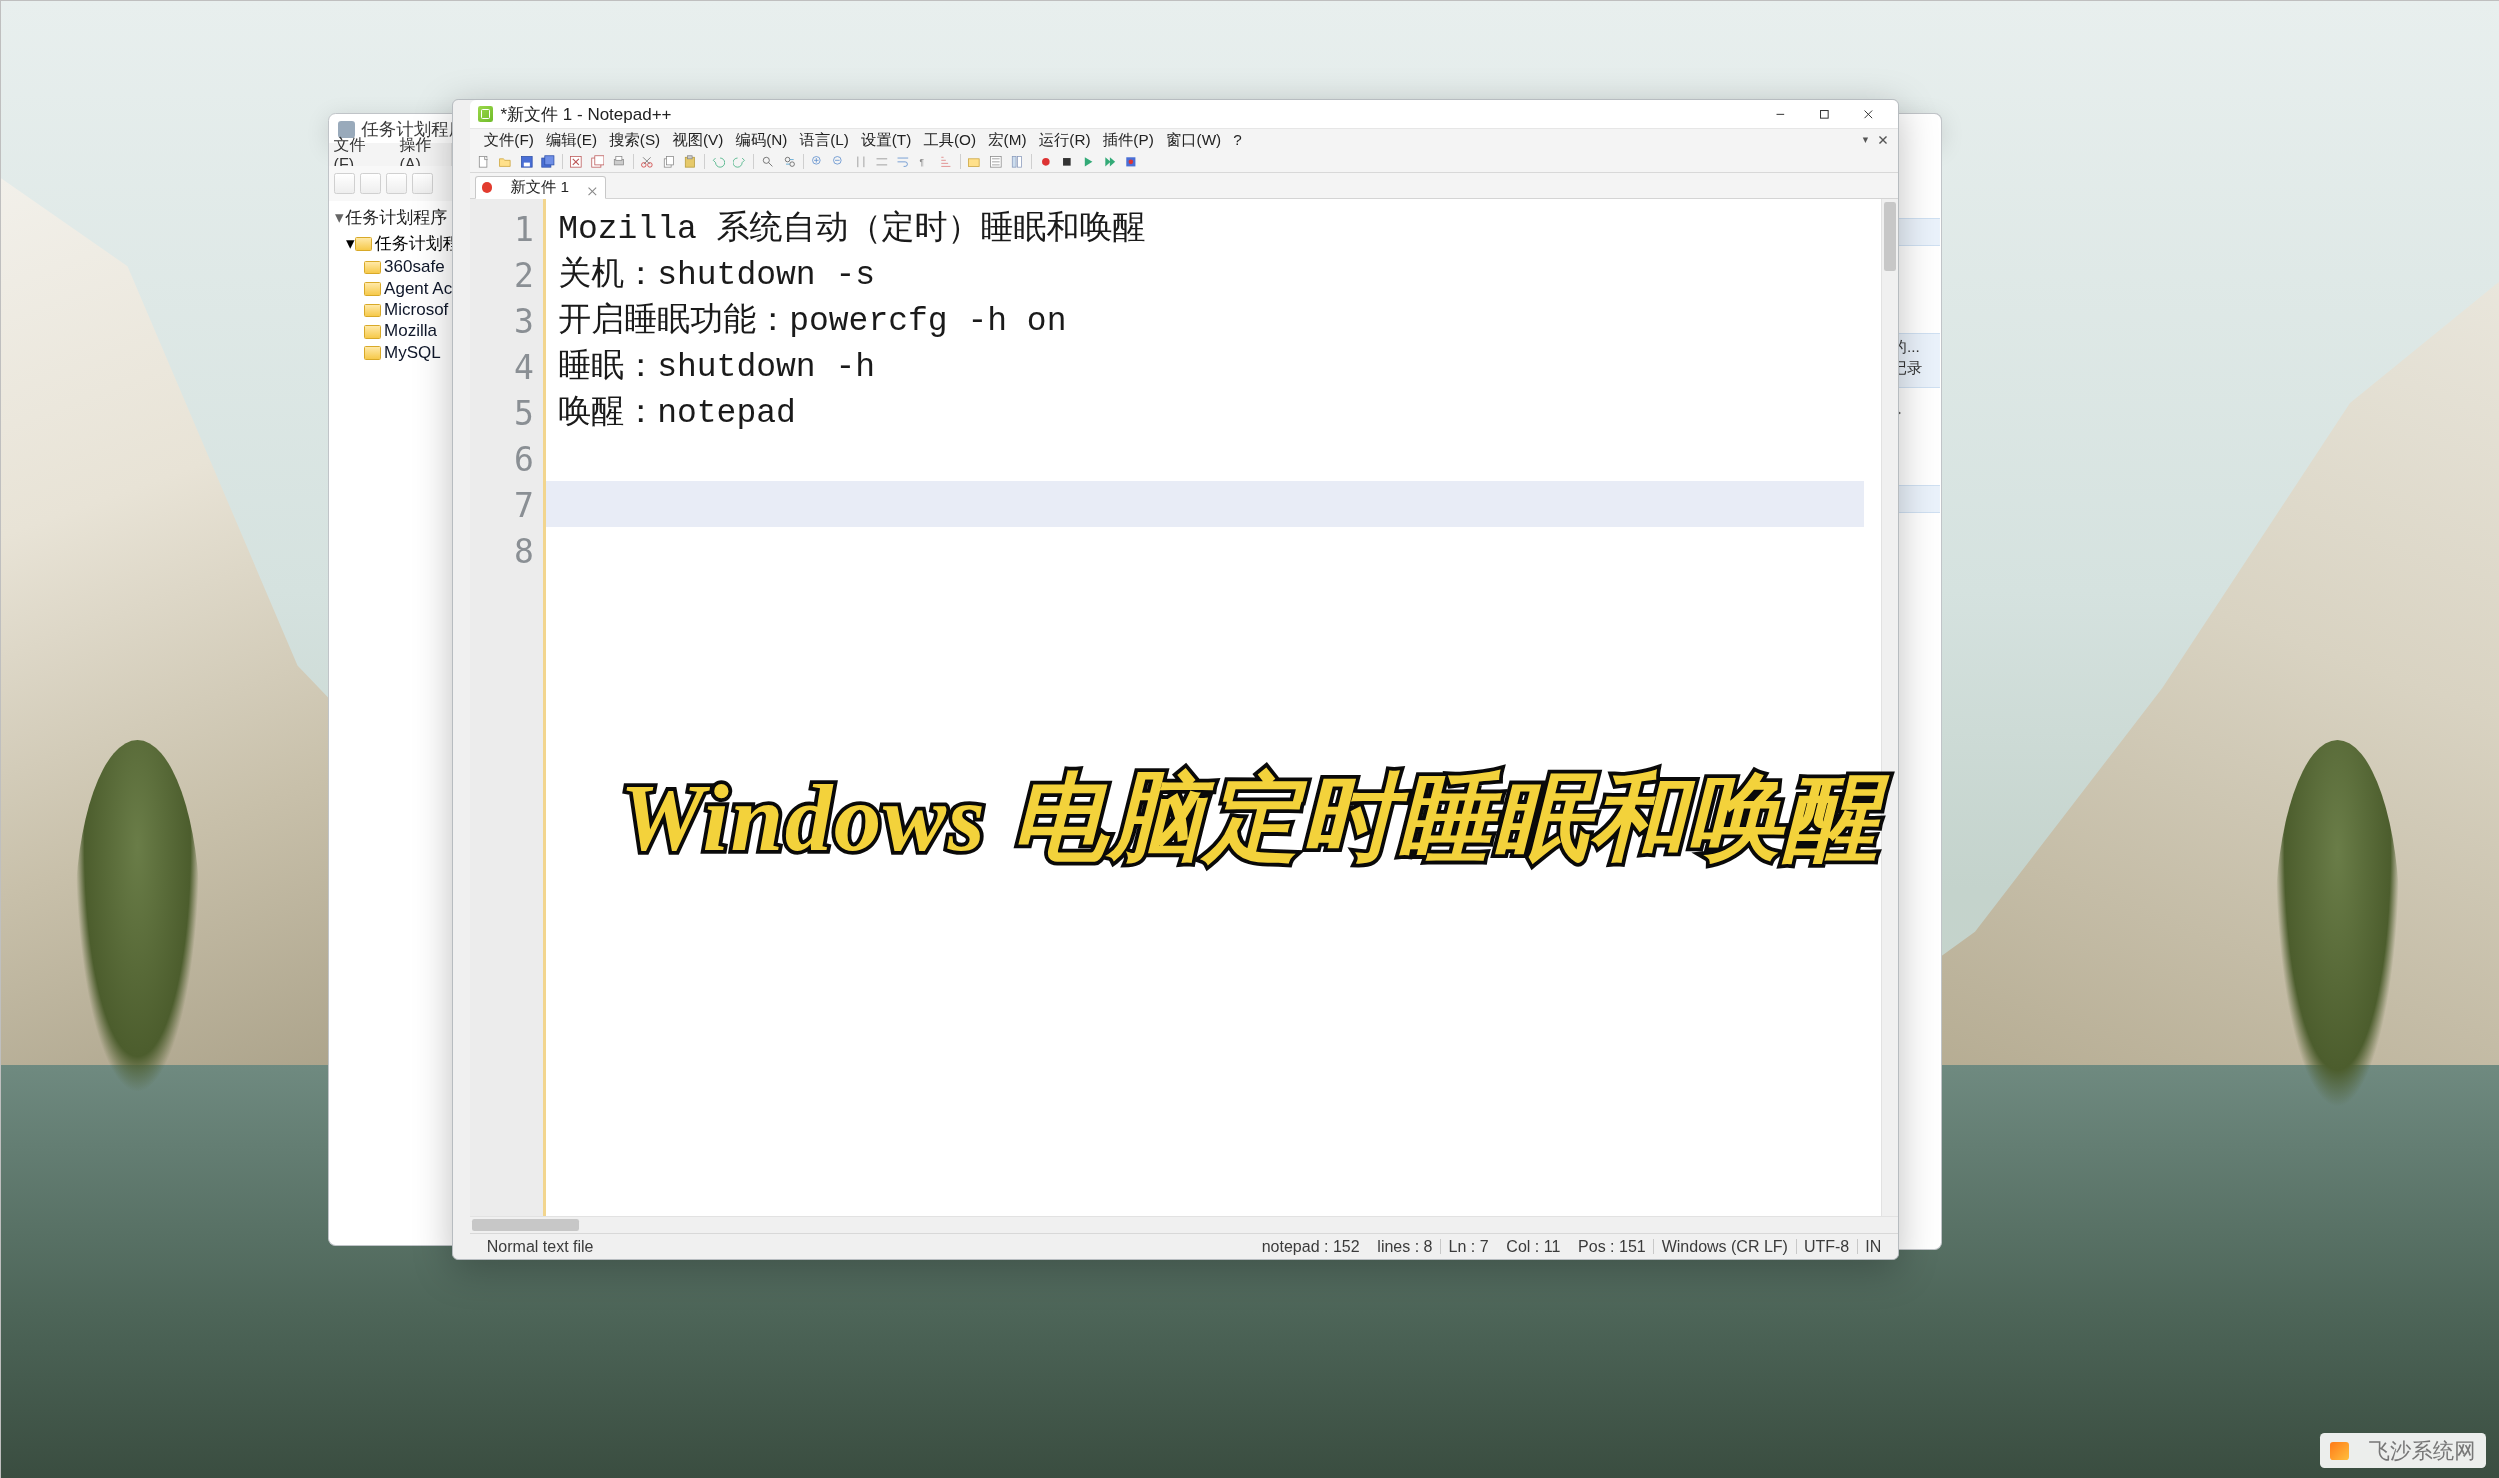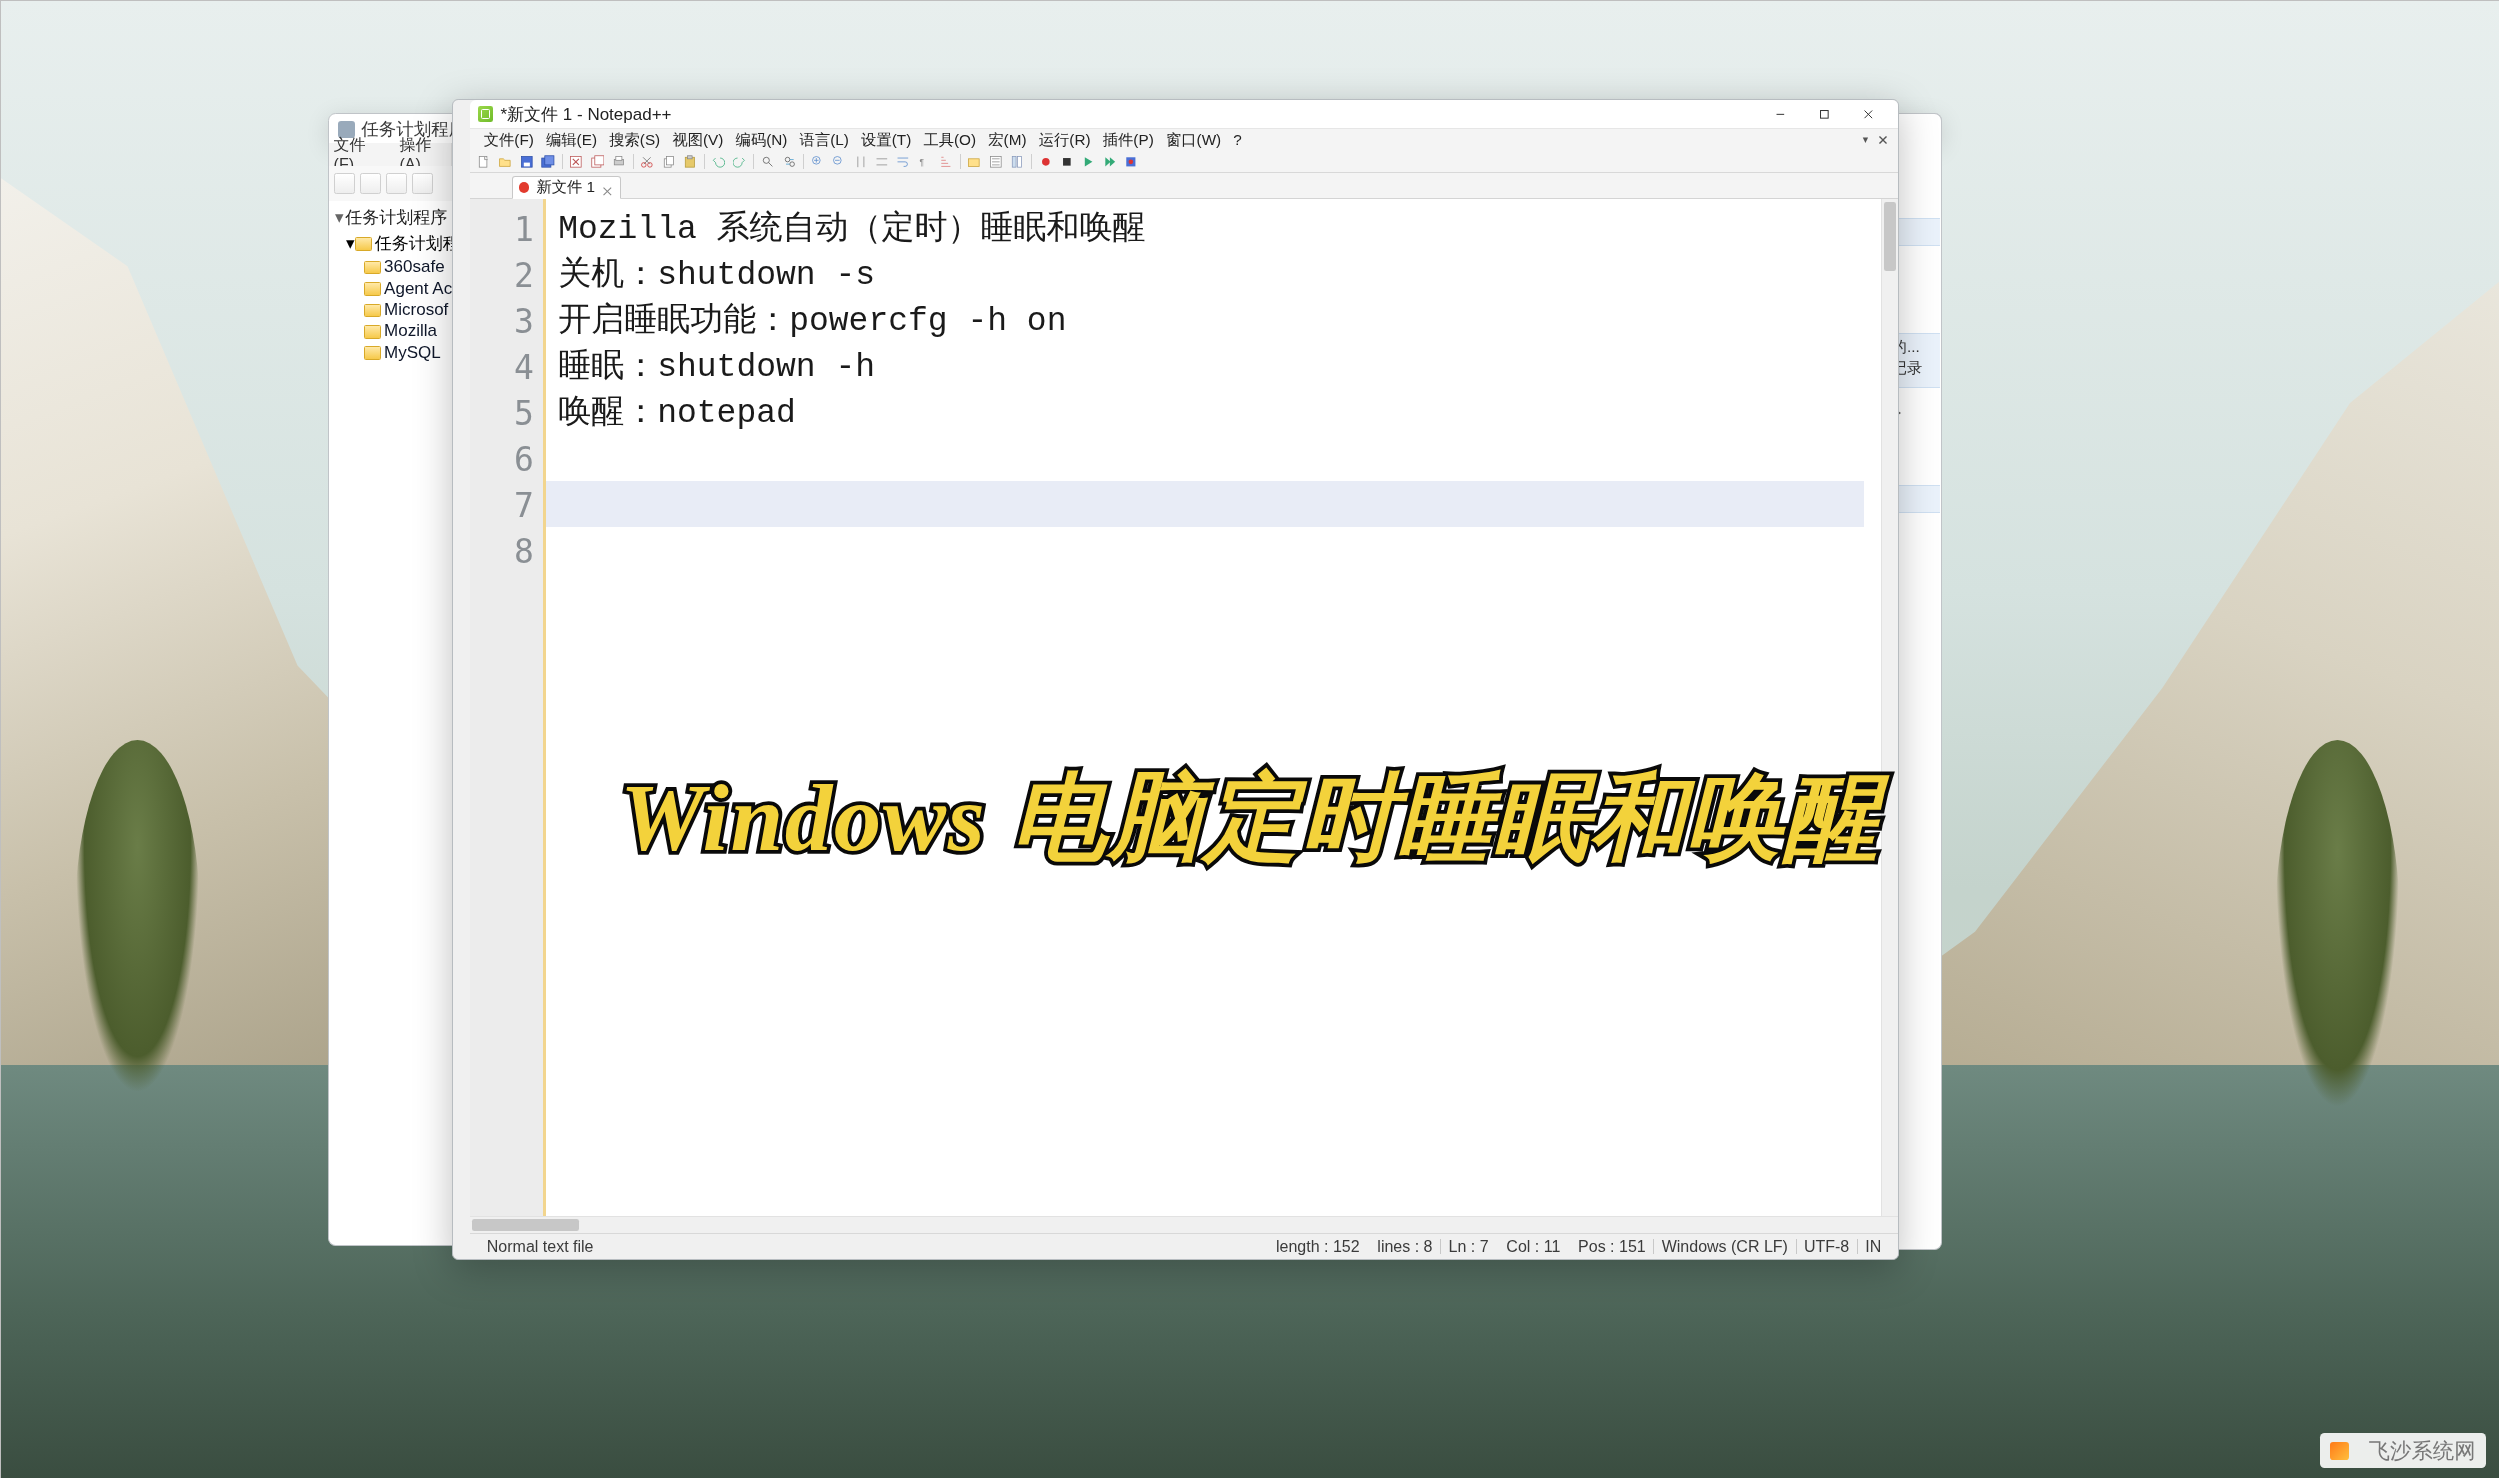--- a/index.html
+++ b/index.html
@@ -114,23 +114,23 @@
 .npp-toolbar {
   height:23px; display:flex; align-items:center; padding:0 4.6px; gap:3.1px;
   background:#f4f4f4; border-bottom:0.8px solid #d8d8d8;
 }
 .tbtn { width:18.3px; height:18.3px; display:flex; align-items:center; justify-content:center; }
 .tbtn svg { width:13.7px; height:13.7px; }
 .tsep { width:0.8px; height:15.3px; background:#cfcfcf; margin:0 1.5px; }
 
 .npp-tabs { height:26px; background:#f4f4f4; display:flex; align-items:flex-end; padding-left:4.6px; border-bottom:0.8px solid #d4d4d4;}
 .npp-tab {
-  height:23px; display:flex; align-items:center; gap:7px; padding:0 7.6px 0 6.1px;
+  height:23px; display:flex; align-items:center; gap:18px; padding:0 7.6px 0 6.1px;
   background:#ffffff; border:0.8px solid #c8c8c8; border-bottom:0.8px solid #fff;
-  border-radius:3.1px 3.1px 0 0; font-size:15.3px; color:#222; position:relative; top:0.8px;margin-left:37px;
+  border-radius:3.1px 3.1px 0 0; font-size:15.3px; color:#222; position:relative; top:0.8px;
 }
 .npp-tab .dot { width:10.7px; height:10.7px; border-radius:50%; background:#e23b2e; }
 .npp-tab .tab-x { width:10.7px; height:10.7px; color:#777; }
 
 .npp-editor { flex:1; display:flex; background:#ffffff; position:relative; }
 .gutter { width:73px; background:#ececec; text-align:right; padding:7.6px 9.2px 0 0; }
 .gutter .ln { font:33px/46px Consolas,monospace; color:#8a8f94; }
 .codearea { flex:1; position:relative; padding:7.6px 0 0 12.2px; border-left:3.1px solid #f2d58e; background:#ffffff; }
 .codeline { font:33px/46px Consolas,"Courier New",monospace; color:#1a1a1a; white-space:pre; }
 .line-highlight { position:absolute; left:0; right:17px; top:282px; height:46px; background:#e8ecf6; z-index:0; }
@@ -481,21 +481,21 @@
     <div class="track">
       <div class="thumb"></div>
     </div>
     <div class="corner"></div>
   </div>
 
   <div class="npp-status">
     <span class="sseg">Normal text file</span>
     <span class="grow"></span>
     <span class="sseg">
-      <span>length :</span> <span>152</span>
+      <span>notepad :</span> <span>152</span>
       &nbsp;&nbsp;
       <span>lines :</span> <span>8</span>
     </span>
     <span class="sep"></span>
     <span class="sseg">
       <span>Ln :</span> <span>7</span>
       &nbsp;&nbsp;
       <span>Col :</span> <span>11</span>
       &nbsp;&nbsp;
       <span>Pos :</span> <span>151</span>

